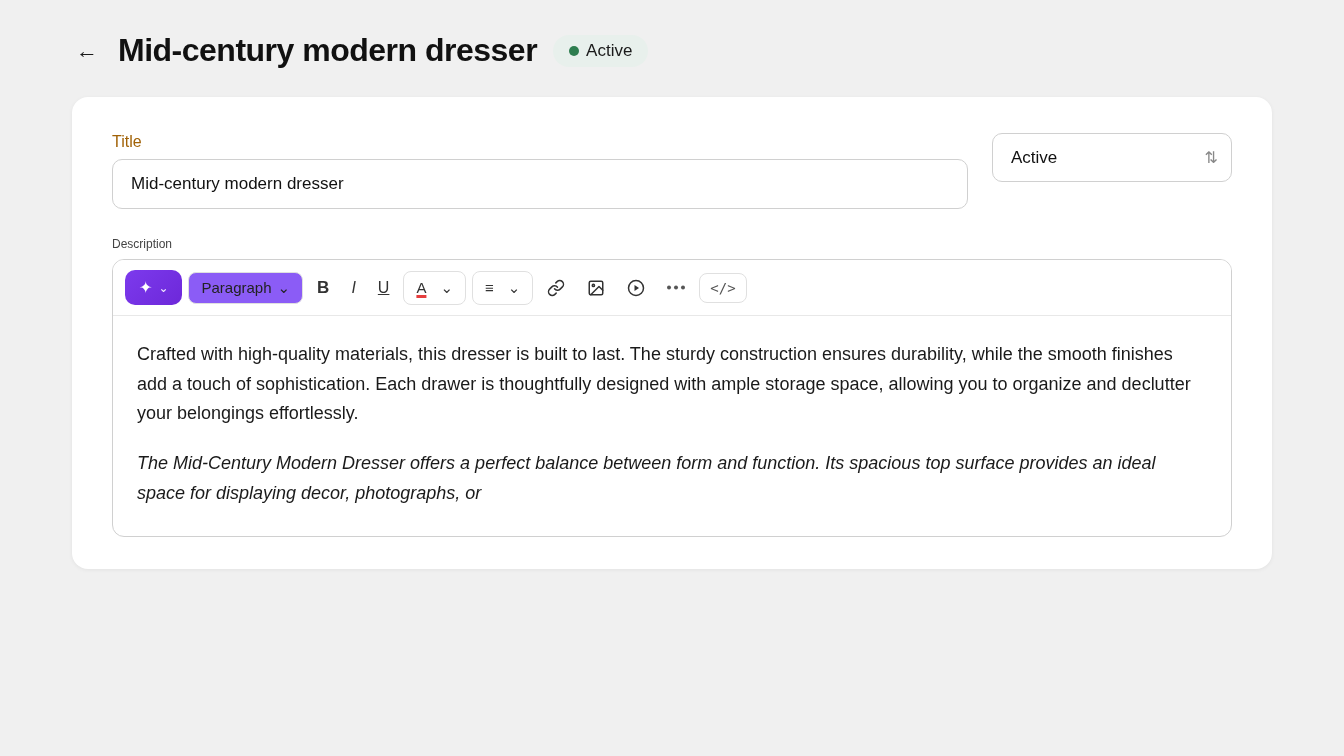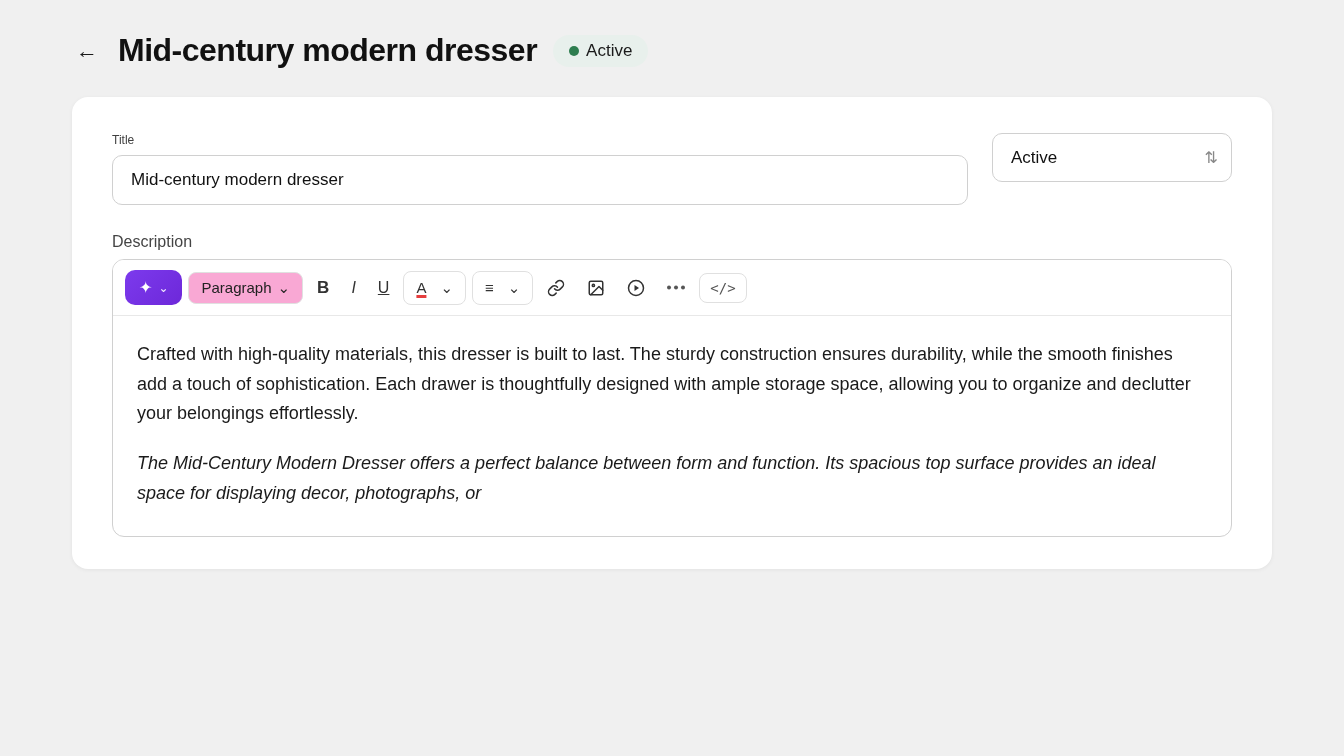--- a/index.html
+++ b/index.html
@@ -71,23 +71,23 @@
       flex-direction: column;
       gap: 8px;
     }
     .form-group-title {
       flex: 1;
     }
     .form-group-status {
       width: 240px;
     }
     .field-label {
-      font-size: 12px;
+      font-size: 16px;
       font-weight: 500;
-      color: #404040;
+      color: #a16207;
     }
     .text-input {
       border: 1.5px solid #d0d0d0;
       border-radius: 10px;
       padding: 14px 18px;
       font-size: 17px;
       color: #111;
       outline: none;
       width: 100%;
       background: #fff;
@@ -115,21 +115,21 @@
       transform: translateY(-50%);
       pointer-events: none;
       color: #888;
       font-size: 16px;
       display: flex;
       flex-direction: column;
       line-height: 1;
       gap: 1px;
     }
     .description-label {
-      font-size: 16px;
+      font-size: 12px;
       font-weight: 500;
       color: #444;
       margin-bottom: 8px;
     }
     .editor-container {
       border: 1.5px solid #d0d0d0;
       border-radius: 12px;
       overflow: hidden;
     }
     .editor-toolbar {
@@ -159,21 +159,21 @@
       font-size: 12px;
       opacity: 0.9;
     }
     .toolbar-dropdown {
       display: flex;
       align-items: center;
       gap: 6px;
       border: 1.5px solid #e0e0e0;
       border-radius: 8px;
       padding: 6px 12px;
-      background: #f9a8d4;
+      background: #8b5cf6;
       cursor: pointer;
       font-size: 15px;
       color: #222;
     }
     .toolbar-icon-btn {
       border: none;
       background: none;
       cursor: pointer;
       padding: 6px 8px;
       border-radius: 6px;

